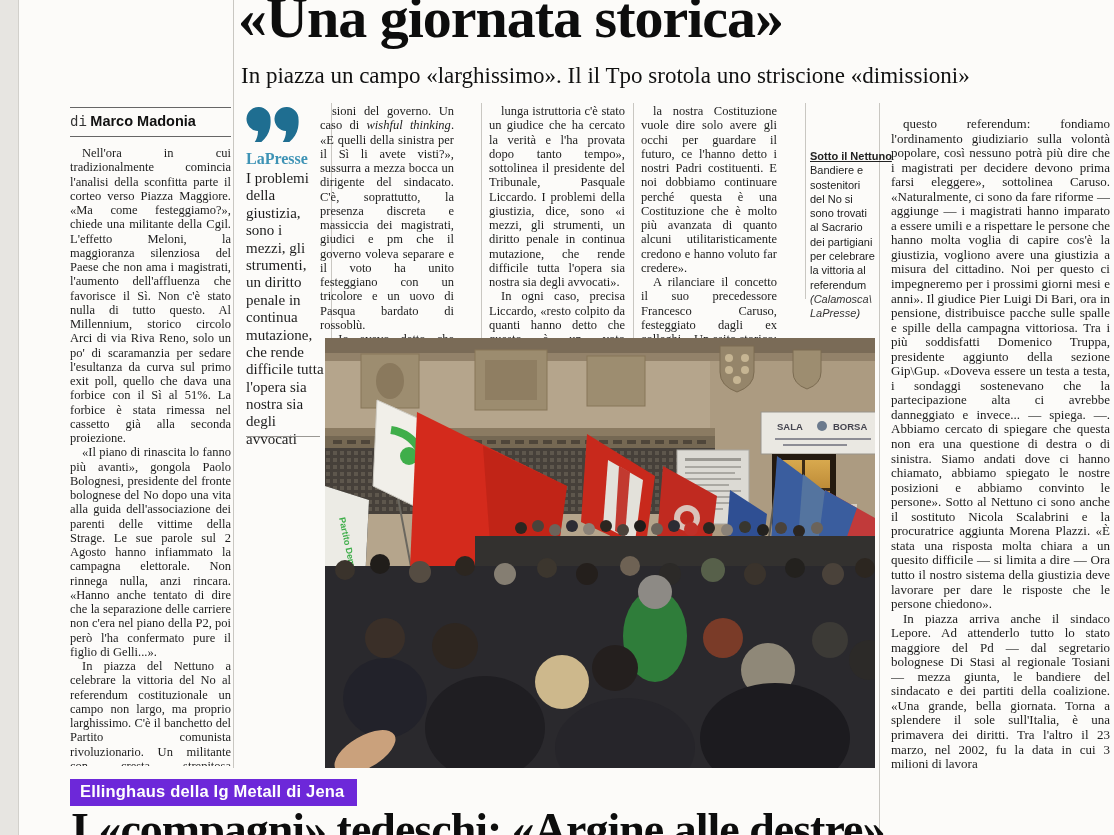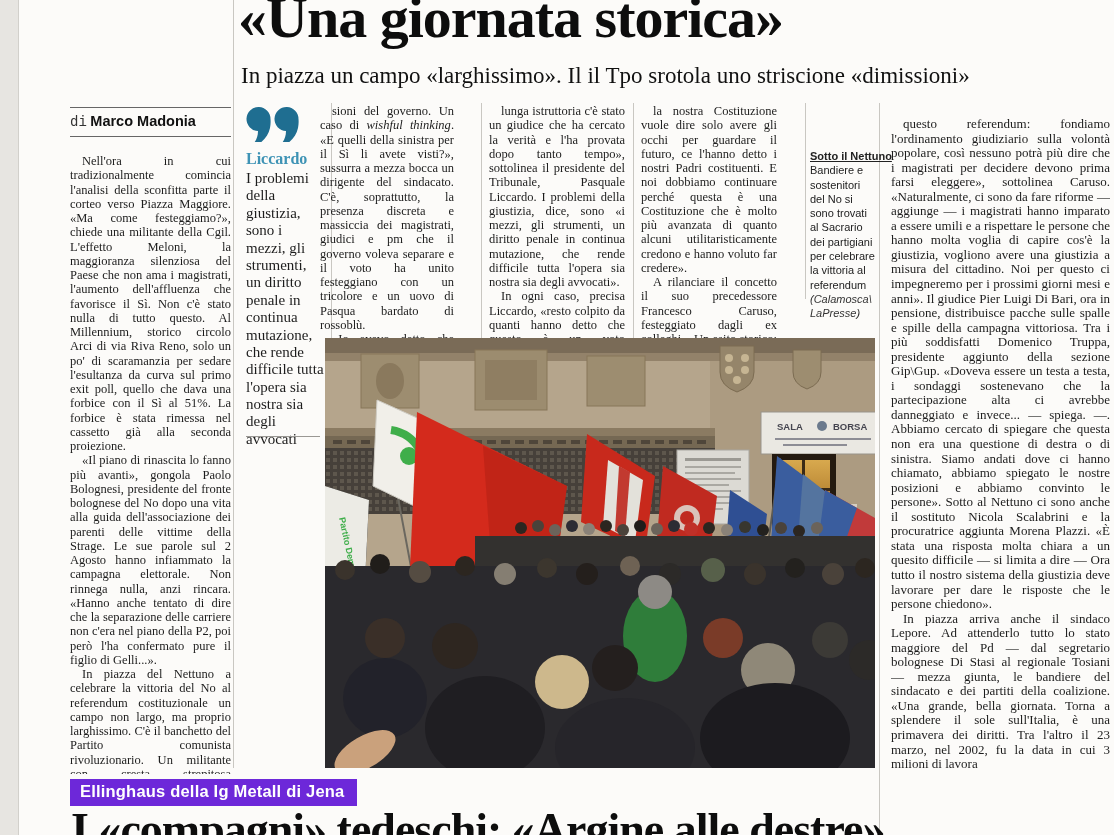--- a/index.html
+++ b/index.html
@@ -16,21 +16,21 @@
   #byline{position:absolute;left:70px;top:107px;width:161px;border-top:1px solid #666;border-bottom:1px solid #666;
     padding:5px 0 6px;font-size:14px;}
   #byline .pre{font-family:Liberation Mono, monospace;color:#333;}
   #byline .auth{font-family:"Liberation Sans","DejaVu Sans",sans-serif;font-weight:bold;color:#111;font-size:14.5px;margin-top:9px;}
 
   .col{position:absolute;text-align:justify;overflow:hidden;}
   .col p{margin:0;text-indent:12px;}
   .bodytext{font-size:12.5px;line-height:1.14;}
   .ital{font-style:italic;}
 
-  #col-left{left:70px;top:146px;width:161px;height:620px;margin-top:8px;}
+  #col-left{left:70px;top:146px;width:161px;height:620px;}
   #col-2{left:320px;top:104px;width:134px;height:242px;}
   #col-3{left:489px;top:104px;width:136px;height:242px;}
   #col-4{left:641px;top:104px;width:136px;height:242px;}
   #col-right{left:891px;top:117px;width:219px;height:731px;font-size:13px;line-height:1.12;}
 
   #quote-block{position:absolute;left:246px;top:106px;width:79px;}
   #quote-icon{display:block;margin:0 0 8px 0;}
   #quote-speaker{font-weight:bold;color:#3e93b5;font-size:16px;margin:0 0 2px 0;}
   #quote-text{font-size:15px;line-height:1.16;color:#1c1c1c;}
   #quote-rule{position:absolute;left:246px;top:436px;width:74px;height:1px;background:#9a9894;}
@@ -75,21 +75,21 @@
     <p>In piazza del Nettuno a celebrare la vittoria del No al referendum costituzionale un campo non largo, ma proprio larghissimo. C'è il banchetto del Partito comunista rivoluzionario. Un militante con cresta strepitosa distribuisce «Rivoluzione», il giornale del partito che apre sulla guerra all'Iran e un chiaro «Yankee go home». Sul Nettuno i militanti del Tpo sventolano lo striscione che invoca le dimis-</p>
   </div>
 
   <div id="quote-block">
     <svg id="quote-icon" width="56" height="36" viewBox="0 0 56 36">
       <g fill="#1f6e91">
         <path d="M13 1a12 12 0 0 0-1 24c0 8-4 13-9 17 10-2 19-10 21-20 .6-3 .8-6 .5-9A12 12 0 0 0 13 1z"></path>
         <path d="M41 1a12 12 0 0 0-1 24c0 8-4 13-9 17 10-2 19-10 21-20 .6-3 .8-6 .5-9A12 12 0 0 0 41 1z"></path>
       </g>
     </svg>
-    <div id="quote-speaker">Liccardo</div>
+    <div id="quote-speaker">LaPresse</div>
     <div id="quote-text">I problemi della giustizia, sono i mezzi, gli strumenti, un diritto penale in continua mutazione, che rende difficile tutta l'opera sia nostra sia degli avvocati</div>
   </div>
   <div id="quote-rule"></div>
 
   <div id="col-2" class="col bodytext">
     <p><span>sioni del governo. Un caso di </span><span class="ital">wishful thinking</span><span>. «E quelli della sinistra per il Sì li avete visti?», sussurra a mezza bocca un dirigente del sindacato. C'è, soprattutto, la presenza discreta e massiccia dei magistrati, giudici e pm che il governo voleva separare e il voto ha unito festeggiano con un tricolore e un uovo di Pasqua bardato di rossoblù.</span></p>
     <p>«Io avevo detto che Bologna doveva dire di No perché c'è stata una strage, c'è stata una</p>
   </div>
   <div id="col-3" class="col bodytext">
     <p>lunga istruttoria c'è stato un giudice che ha cercato la verità e l'ha provata dopo tanto tempo», sottolinea il presidente del Tribunale, Pasquale Liccardo. I problemi della giustizia, dice, sono «i mezzi, gli strumenti, un diritto penale in continua mutazione, che rende difficile tutta l'opera sia nostra sia degli avvocati».</p>

